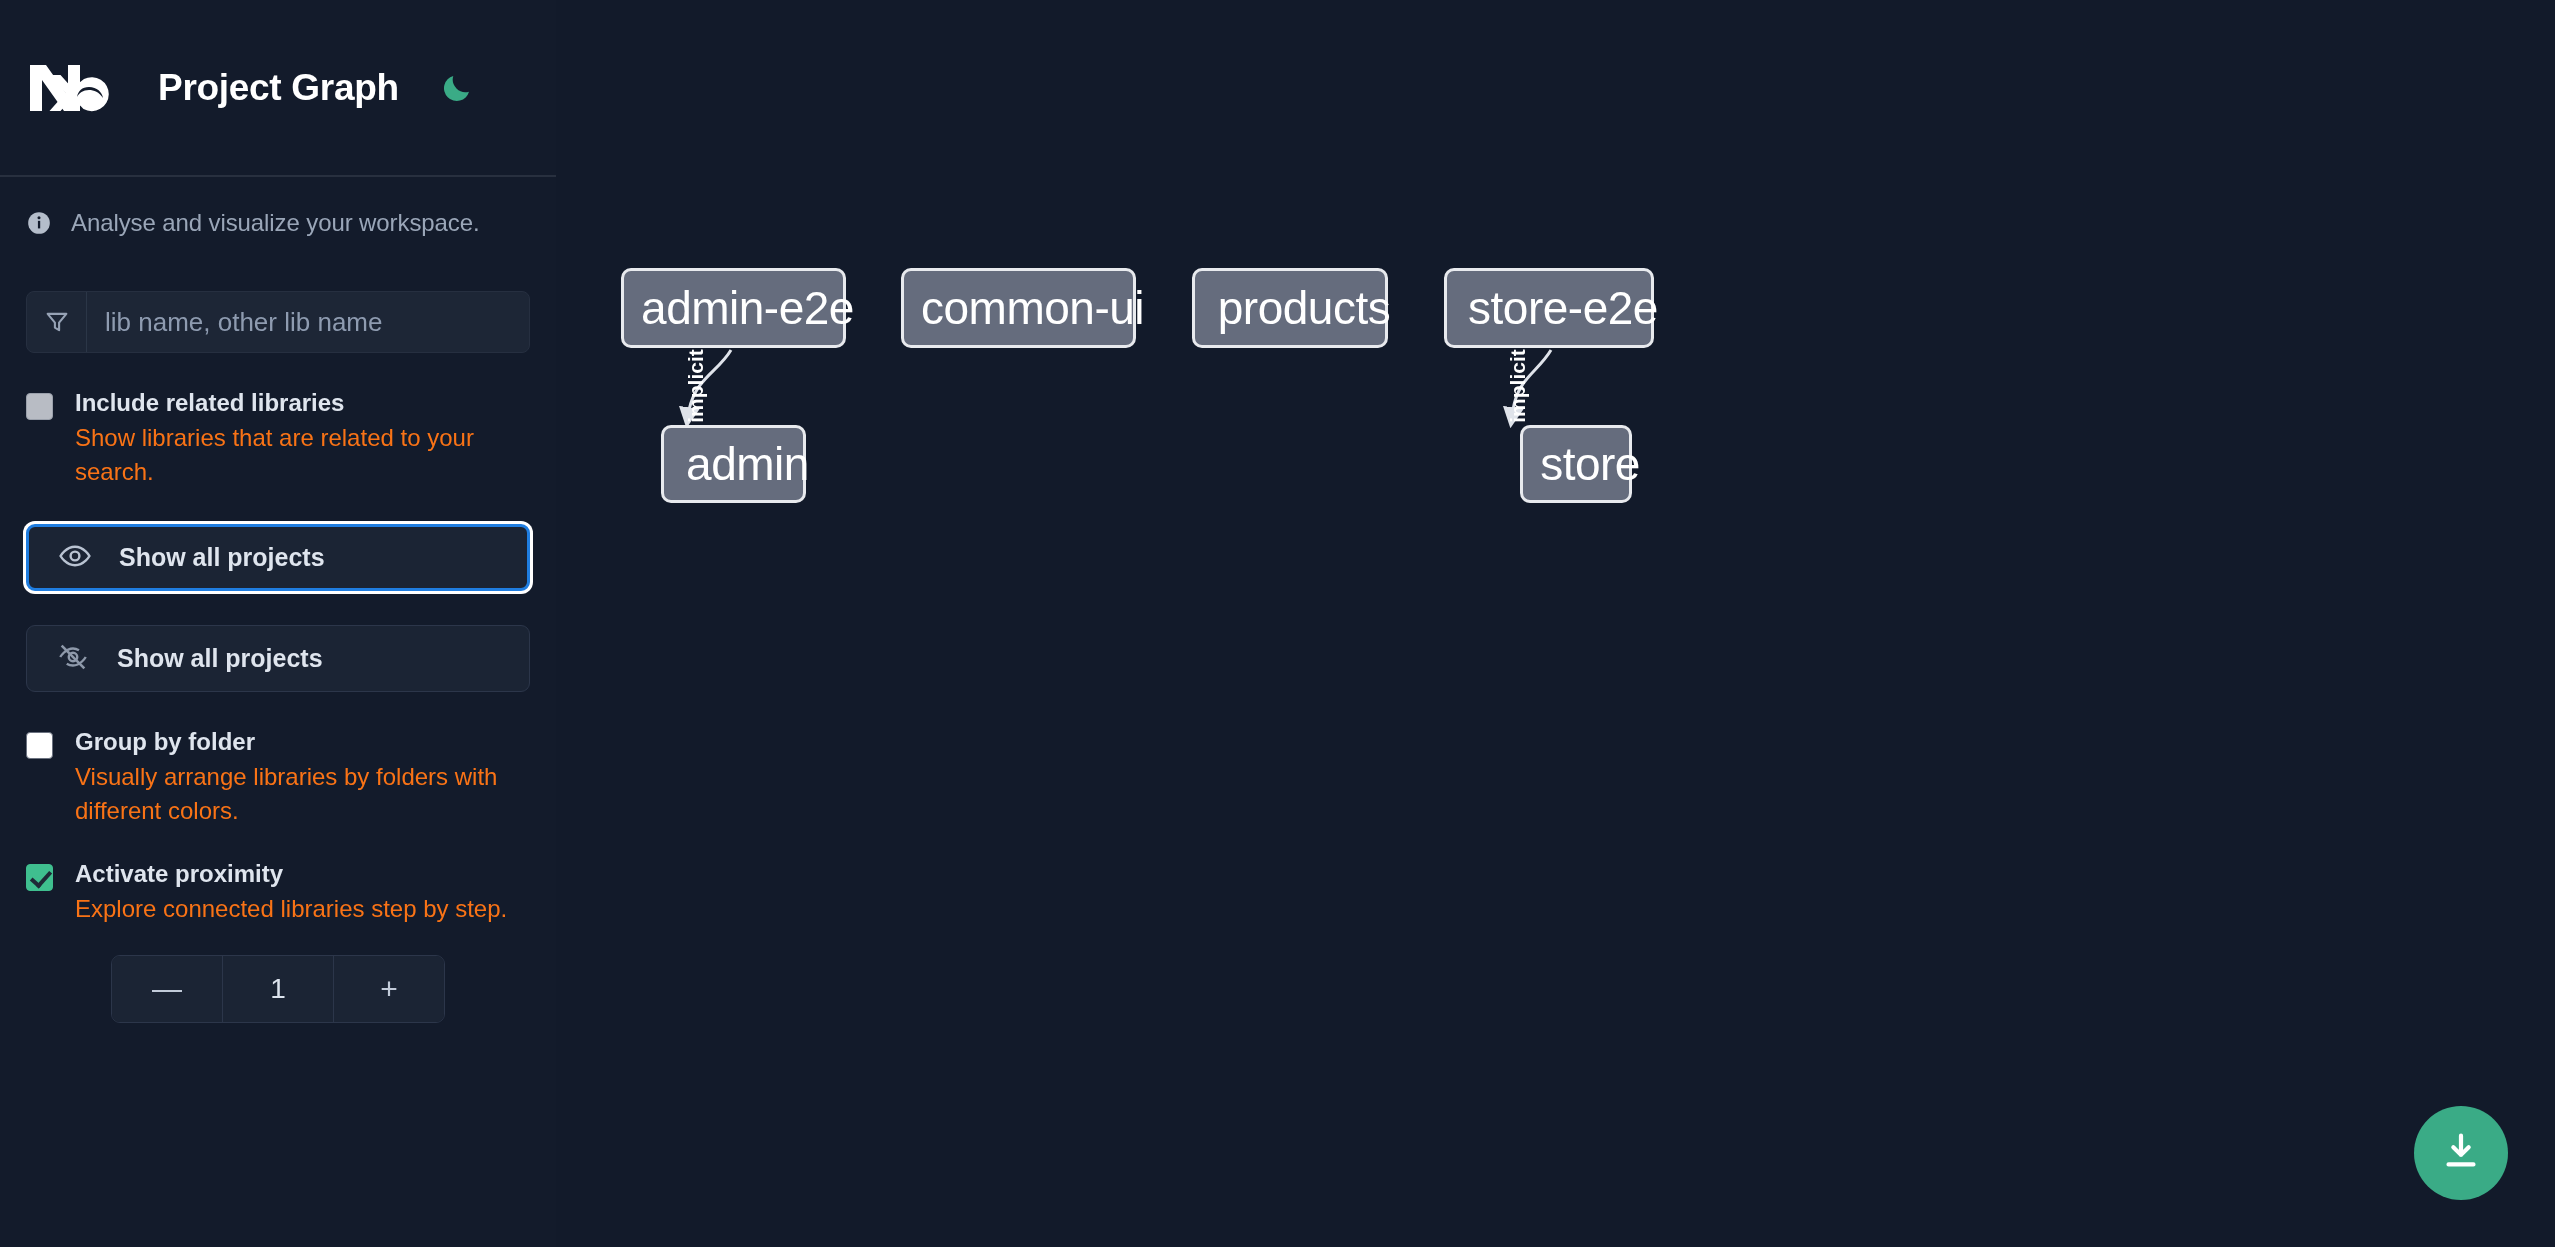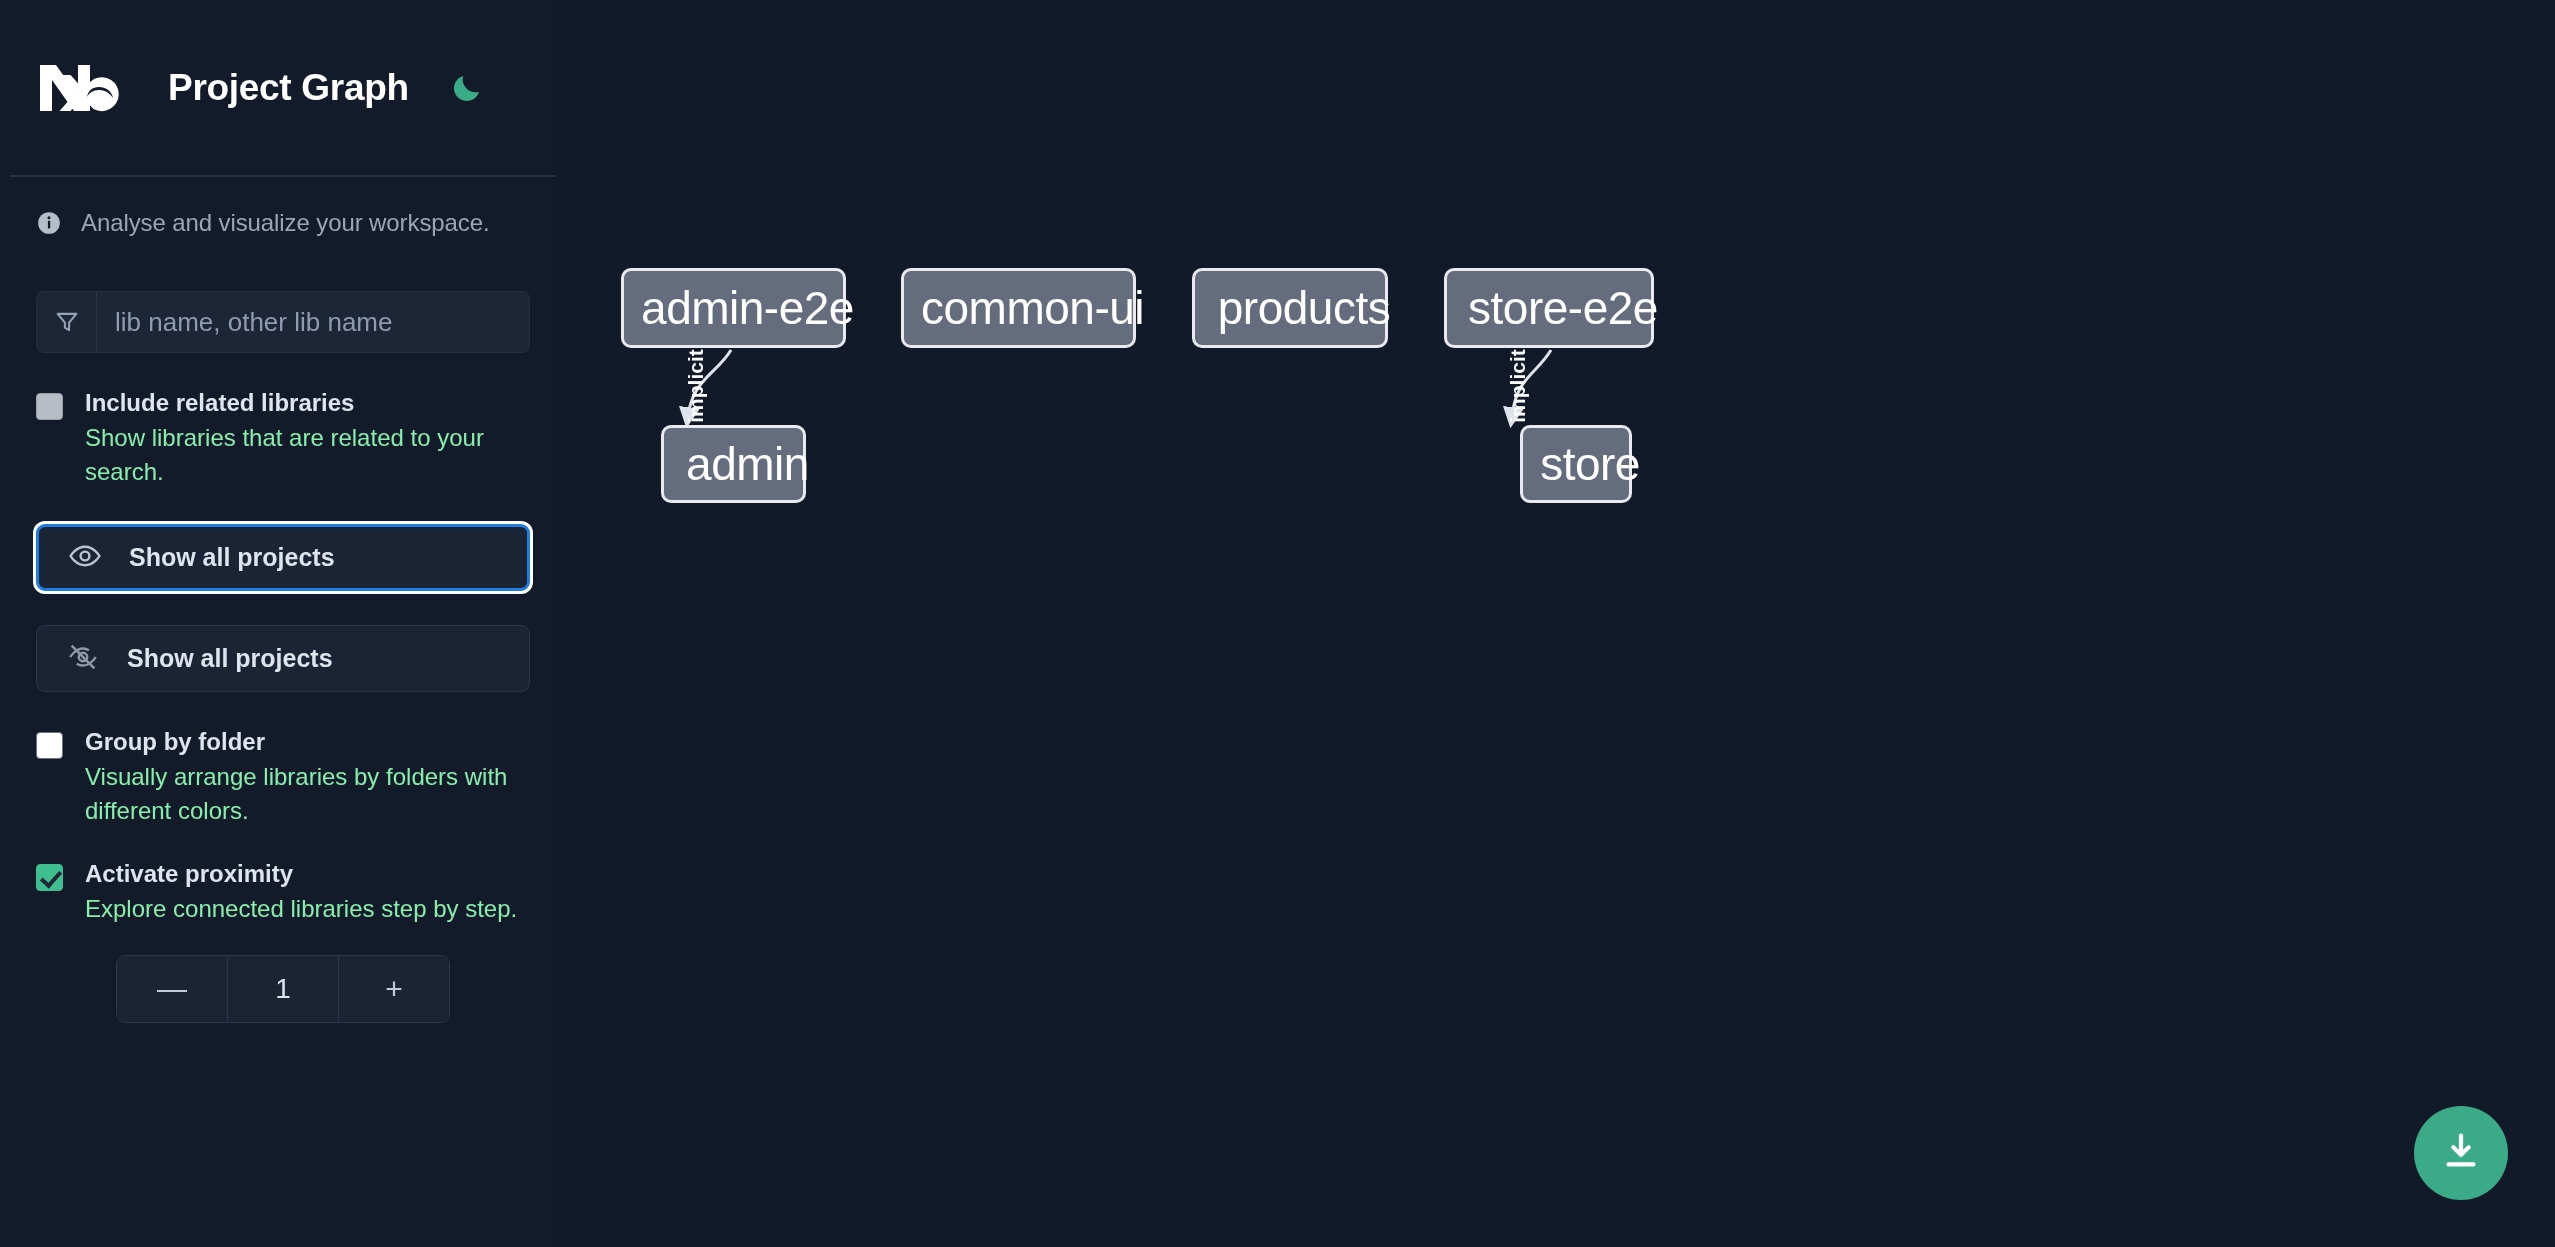--- a/index.html
+++ b/index.html
@@ -11,21 +11,20 @@
   }
   .app { position: relative; width: 2555px; height: 1247px; display: flex; }
 
   
   .sidebar {
     width: 556px; height: 1247px;
     background: #131b2b;
     position: relative;
     flex: 0 0 556px;
     overflow: hidden;
-    padding-left: 10px;
   }
   .sidebar-header {
     height: 177px;
     display: flex; align-items: center;
     padding-left: 26px;
     border-bottom: 2px solid #28303f;
   }
   .nx-logo { width: 96px; height: 62px; flex: 0 0 96px; }
   .app-title {
     font-size: 37px; font-weight: 700; color: #ffffff;
@@ -87,21 +86,21 @@
     left: 8px; top: 2px; width: 8px; height: 16px;
     border: solid #1f2937; border-width: 0 4px 4px 0;
     transform: rotate(42deg);
   }
   .check-texts { margin-left: 22px; }
   .check-title {
     color: #dfe5ee; font-size: 24px; font-weight: 700;
     line-height: 1.35;
   }
   .check-desc {
-    color: #86efac; font-size: 24px; line-height: 1.42;
+    color: #f97316; font-size: 24px; line-height: 1.42;
     margin-top: 2px; max-width: 460px;
   }
 
   .btn {
     margin-top: 34px;
     width: 100%; height: 67px;
     background: #1b2434;
     border: 1px solid #2c364a;
     border-radius: 9px;
     display: flex; align-items: center;

